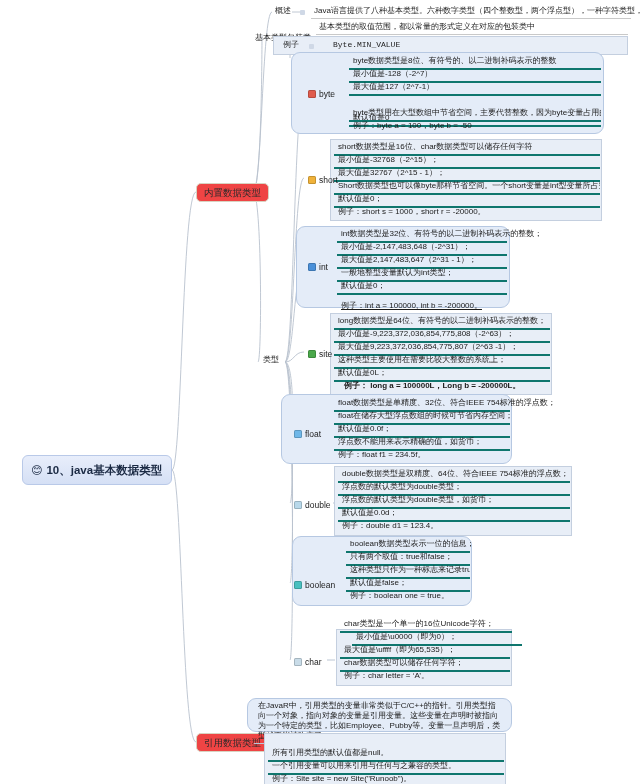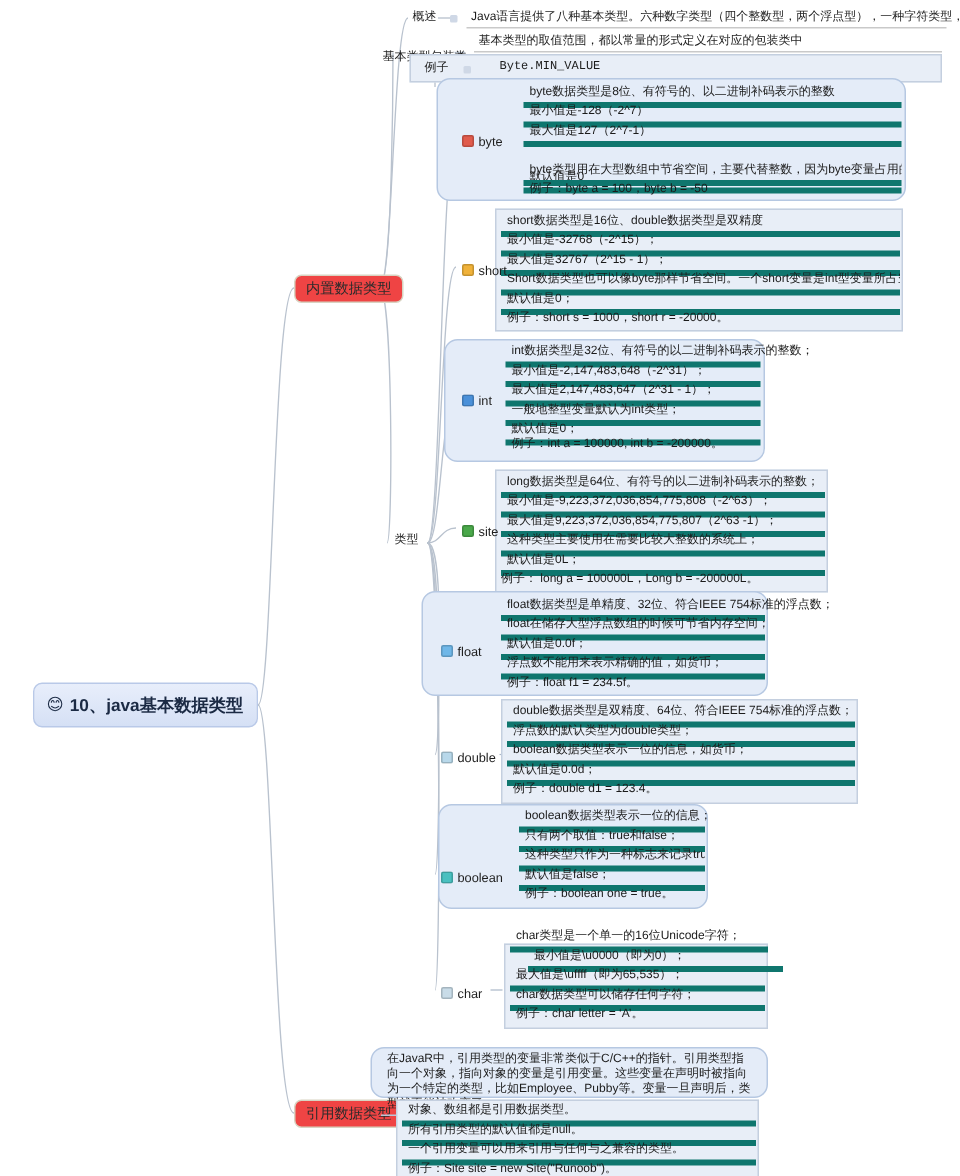--- a/index.html
+++ b/index.html
@@ -97,21 +97,21 @@
     flex: none;
     border: 1px solid rgba(0,0,0,.18);
   }
 
   
   .row {
     position: absolute;
     font-size: 8px;
     color: #1b1b1b;
     white-space: nowrap;
-    border-bottom: 4px solid #0f766e;
+    border-bottom: 2px solid #0f766e;
     padding: 1px 4px 2px 4px;
     line-height: 1.3;
   }
   .row.last { border-bottom: none; }
   .row.wrap { white-space: normal; }
 
   .mono { font-family: "Liberation Mono", "DejaVu Sans Mono", monospace; }
 </style>
 </head>
 <body>
@@ -199,70 +199,70 @@
   <div class="row" style="left:349px; top:81px; width:252px;">最大值是127（2^7-1）</div>
   <div class="row" style="left:349px; top:112px; width:252px;">默认值是0</div>
   <div class="row" style="left:349px; top:107px; width:252px; overflow:hidden;">byte类型用在大型数组中节省空间，主要代替整数，因为byte变量占用的空间只有int类型的四分之一</div>
   <div class="row last" style="left:349px; top:120px; width:252px;">例子：byte a = 100，byte b = -50</div>
 
   <div class="panel plain" style="left:330px; top:139px; width:272px; height:82px;"></div>
   <div class="type-chip" style="left:306px; top:174px; z-index:2;">
     <span class="sq" style="background:#f0b23a;"></span>
     <span>short</span>
   </div>
-  <div class="row" style="left:334px; top:141px; width:266px;">short数据类型是16位、double数据类型是双精度</div>
+  <div class="row" style="left:334px; top:141px; width:266px;">short数据类型是16位、char数据类型可以储存任何字符</div>
   <div class="row" style="left:334px; top:154px; width:266px;">最小值是-32768（-2^15）；</div>
   <div class="row" style="left:334px; top:167px; width:266px;">最大值是32767（2^15 - 1）；</div>
   <div class="row" style="left:334px; top:180px; width:266px; overflow:hidden;">Short数据类型也可以像byte那样节省空间。一个short变量是int型变量所占空间的二分之一；</div>
   <div class="row" style="left:334px; top:193px; width:266px;">默认值是0；</div>
   <div class="row last" style="left:334px; top:206px; width:266px;">例子：short s = 1000，short r = -20000。</div>
 
   <div class="panel" style="left:296px; top:226px; width:214px; height:82px;"></div>
   <div class="type-chip" style="left:306px; top:261px; z-index:2;">
     <span class="sq" style="background:#4a90d9;"></span>
     <span>int</span>
   </div>
   <div class="row" style="left:337px; top:228px; width:170px;">int数据类型是32位、有符号的以二进制补码表示的整数；</div>
   <div class="row" style="left:337px; top:241px; width:170px;">最小值是-2,147,483,648（-2^31）；</div>
   <div class="row" style="left:337px; top:254px; width:170px;">最大值是2,147,483,647（2^31 - 1）；</div>
   <div class="row" style="left:337px; top:267px; width:170px;">一般地整型变量默认为int类型；</div>
   <div class="row" style="left:337px; top:280px; width:170px;">默认值是0；</div>
-  <div class="row last" style="left:337px; top:290px; width:170px;">例子：int a = 100000, int b = -200000。</div>
+  <div class="row last" style="left:337px; top:300px; width:170px;text-decoration:underline;">例子：int a = 100000, int b = -200000。</div>
 
   <div class="panel plain" style="left:330px; top:313px; width:222px; height:82px;"></div>
   <div class="type-chip" style="left:306px; top:348px; z-index:2;">
     <span class="sq" style="background:#4aa84a;"></span>
     <span>site</span>
   </div>
   <div class="row" style="left:334px; top:315px; width:216px;">long数据类型是64位、有符号的以二进制补码表示的整数；</div>
   <div class="row" style="left:334px; top:328px; width:216px;">最小值是-9,223,372,036,854,775,808（-2^63）；</div>
   <div class="row" style="left:334px; top:341px; width:216px;">最大值是9,223,372,036,854,775,807（2^63 -1）；</div>
   <div class="row" style="left:334px; top:354px; width:216px;">这种类型主要使用在需要比较大整数的系统上；</div>
   <div class="row" style="left:334px; top:367px; width:216px;">默认值是0L；</div>
-  <div class="row last" style="left:330px; top:380px; width:216px;">例子： long a = 100000L，Long b = -200000L。</div>
+  <div class="row last" style="left:340px; top:380px; width:216px;font-weight:bold;">例子： long a = 100000L，Long b = -200000L。</div>
 
   <div class="panel" style="left:281px; top:394px; width:231px; height:70px;"></div>
   <div class="type-chip" style="left:292px; top:428px; z-index:2;">
     <span class="sq" style="background:#6fb7e8;"></span>
     <span>float</span>
   </div>
   <div class="row" style="left:334px; top:397px; width:176px;">float数据类型是单精度、32位、符合IEEE 754标准的浮点数；</div>
   <div class="row" style="left:334px; top:410px; width:176px;">float在储存大型浮点数组的时候可节省内存空间；</div>
   <div class="row" style="left:334px; top:423px; width:176px;">默认值是0.0f；</div>
   <div class="row" style="left:334px; top:436px; width:176px;">浮点数不能用来表示精确的值，如货币；</div>
   <div class="row last" style="left:334px; top:449px; width:176px;">例子：float f1 = 234.5f。</div>
 
   <div class="panel plain" style="left:334px; top:466px; width:238px; height:70px;"></div>
   <div class="type-chip" style="left:292px; top:499px; z-index:2;">
     <span class="sq" style="background:#b8d8ea;"></span>
     <span>double</span>
   </div>
   <div class="row" style="left:338px; top:468px; width:232px;">double数据类型是双精度、64位、符合IEEE 754标准的浮点数；</div>
   <div class="row" style="left:338px; top:481px; width:232px;">浮点数的默认类型为double类型；</div>
-  <div class="row" style="left:338px; top:494px; width:232px;">boolean数据类型表示一位的信息，如货币；</div>
+  <div class="row" style="left:338px; top:494px; width:232px;">浮点数的默认类型为double类型，如货币；</div>
   <div class="row" style="left:338px; top:507px; width:232px;">默认值是0.0d；</div>
   <div class="row last" style="left:338px; top:520px; width:232px;">例子：double d1 = 123.4。</div>
 
   <div class="panel" style="left:292px; top:536px; width:180px; height:70px;"></div>
   <div class="type-chip" style="left:292px; top:579px; z-index:2;">
     <span class="sq" style="background:#49c0c0;"></span>
     <span>boolean</span>
   </div>
   <div class="row" style="left:346px; top:538px; width:124px;">boolean数据类型表示一位的信息；</div>
   <div class="row" style="left:346px; top:551px; width:124px;">只有两个取值：true和false；</div>
@@ -278,18 +278,17 @@
   <div class="row" style="left:340px; top:618px; width:172px;">char类型是一个单一的16位Unicode字符；</div>
   <div class="row" style="left:352px; top:631px; width:170px;">最小值是\u0000（即为0）；</div>
   <div class="row" style="left:340px; top:644px; width:170px;">最大值是\uffff（即为65,535）；</div>
   <div class="row" style="left:340px; top:657px; width:170px;">char数据类型可以储存任何字符；</div>
   <div class="row last" style="left:340px; top:670px; width:170px;">例子：char letter = ‘A’。</div>
 
   <div class="panel" style="left:247px; top:698px; width:265px; height:34px; border-radius:9px;"></div>
   <div class="row wrap" style="left:254px; top:700px; width:252px; line-height:1.25; border-bottom:1px solid #b9c6d8;">在JavaR中，引用类型的变量非常类似于C/C++的指针。引用类型指向一个对象，指向对象的变量是引用变量。这些变量在声明时被指向为一个特定的类型，比如Employee、Pubby等。变量一旦声明后，类型就不能被改变了。</div>
 
   <div class="panel plain" style="left:264px; top:733px; width:242px; height:52px;"></div>
-  <div class="row" style="left:268px; top:734px; width:236px;">对象、数组都是引用数据类型。</div>
   <div class="row" style="left:268px; top:747px; width:236px;">所有引用类型的默认值都是null。</div>
   <div class="row" style="left:268px; top:760px; width:236px;">一个引用变量可以用来引用与任何与之兼容的类型。</div>
   <div class="row last" style="left:268px; top:773px; width:236px;">例子：Site site = new Site("Runoob")。</div>
 
 </div>
 
 </body></html>

